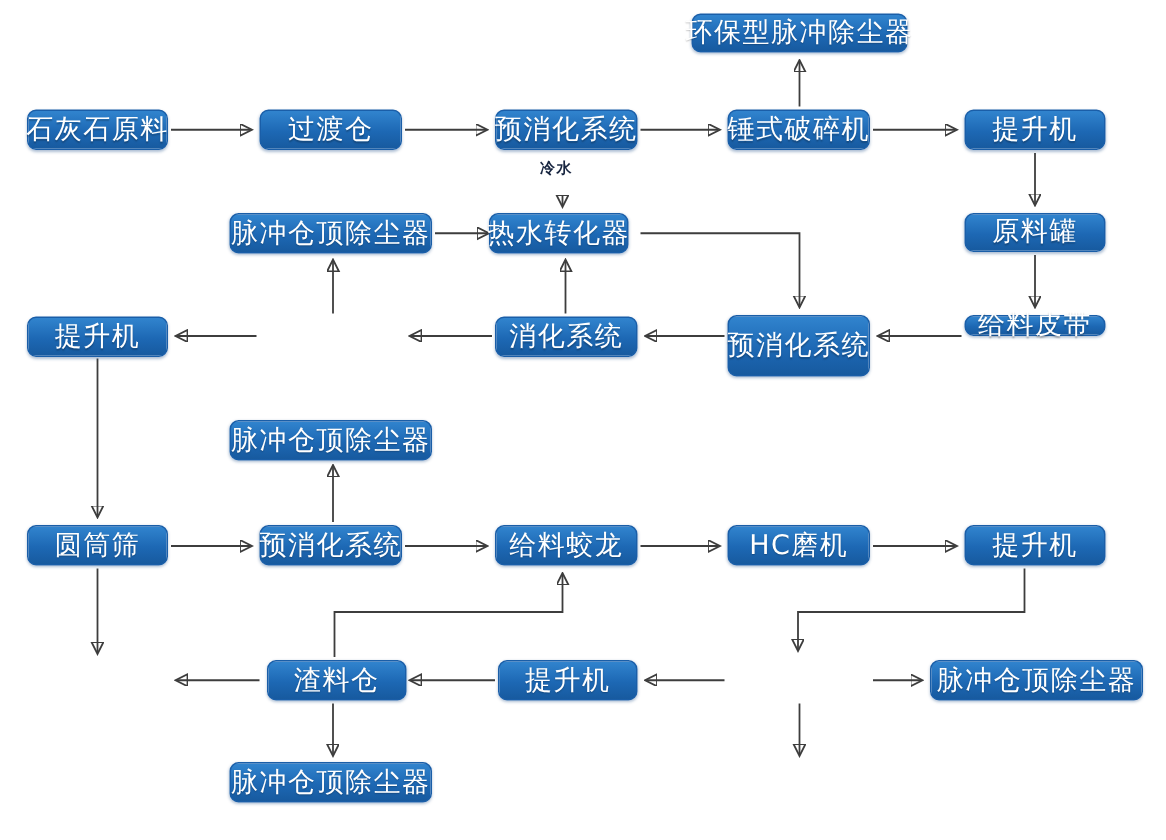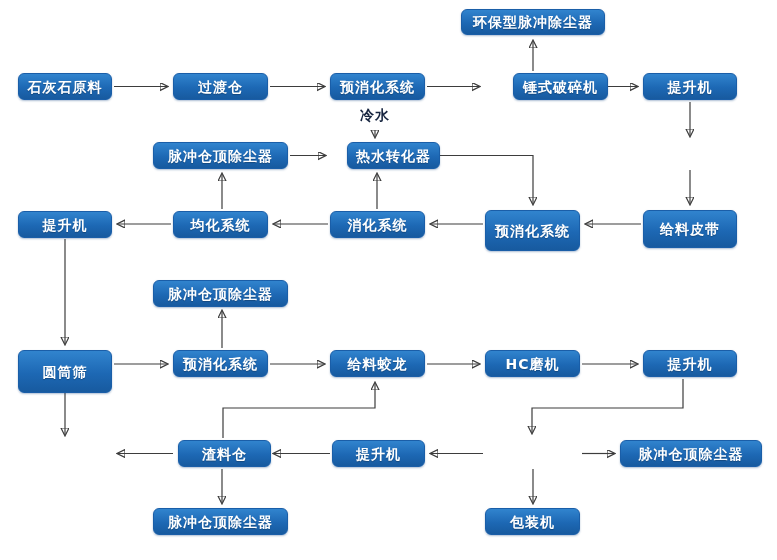--- a/index.html
+++ b/index.html
@@ -8,35 +8,35 @@
     width:777px;height:560px;
     background:#ffffff;
     font-family:"DejaVu Sans","Liberation Sans",sans-serif;
     overflow:hidden;
   }
   .node{
     position:absolute;
     display:flex;align-items:center;justify-content:center;
     box-sizing:border-box;
     color:#ffffff;
-    font-size:14px;
-    font-weight:bold;
+    font-size:18px;
+    font-weight:normal;
     letter-spacing:1px;
     line-height:1;
     border-radius:6px;
     background:linear-gradient(180deg,#3184ce 0%,#1d68b4 55%,#175a9f 100%);
     border:1px solid #1a5ea8;
     box-shadow:0 1px 2px rgba(20,70,130,.35);
     white-space:nowrap;
     text-shadow:0 1px 1px rgba(0,0,0,.25);
   }
   .floating-label{
     position:absolute;
     color:#16243f;
-    font-size:14px;
+    font-size:10px;
     font-weight:bold;
     letter-spacing:1px;
     line-height:1;
   }
   #arrow-layer{position:absolute;left:0;top:0;}
   #arrow-layer path{fill:none;stroke:#3d3d3d;stroke-width:1.2;}
 </style>
 </head>
 <body>
 
@@ -96,41 +96,40 @@
 
     <path d="M222,469 V503" marker-end="url(#ah)"></path>
     <path d="M533,469 V503" marker-end="url(#ah)"></path>
   </svg>
 
   <div class="node" style="left:461px;top:9px;width:144px;height:26px">环保型脉冲除尘器</div>
 
   <div class="node" style="left:18px;top:73px;width:94px;height:27px">石灰石原料</div>
   <div class="node" style="left:173px;top:73px;width:95px;height:27px">过渡仓</div>
   <div class="node" style="left:330px;top:73px;width:95px;height:27px">预消化系统</div>
-  <div class="node" style="left:513px;top:73px;width:95px;height:27px">锤式破碎机</div>
+  <div class="node" style="left:485px;top:73px;width:95px;height:27px">锤式破碎机</div>
   <div class="node" style="left:643px;top:73px;width:94px;height:27px">提升机</div>
 
   <div class="floating-label" style="left:360px;top:108px">冷水</div>
   <div class="node" style="left:153px;top:142px;width:135px;height:27px">脉冲仓顶除尘器</div>
-  <div class="node" style="left:347px;top:142px;width:93px;height:27px">热水转化器</div>
+  <div class="node" style="left:326px;top:142px;width:93px;height:27px">热水转化器</div>
+  <div class="node" style="left:643px;top:142px;width:94px;height:26px">原料罐</div>
 
   <div class="node" style="left:18px;top:211px;width:94px;height:27px">提升机</div>
-  <div class="node" style="left:173px;top:211px;width:95px;height:27px">均化系统</div>
   <div class="node" style="left:330px;top:211px;width:95px;height:27px">消化系统</div>
   <div class="node" style="left:485px;top:210px;width:95px;height:41px">预消化系统</div>
-  <div class="node" style="left:643px;top:210px;width:94px;height:38px">给料皮带</div>
+  <div class="node" style="left:643px;top:210px;width:94px;height:14px">给料皮带</div>
 
   <div class="node" style="left:153px;top:280px;width:135px;height:27px">脉冲仓顶除尘器</div>
 
-  <div class="node" style="left:18px;top:350px;width:94px;height:43px">圆筒筛</div>
+  <div class="node" style="left:18px;top:350px;width:94px;height:27px">圆筒筛</div>
   <div class="node" style="left:173px;top:350px;width:95px;height:27px">预消化系统</div>
   <div class="node" style="left:485px;top:350px;width:95px;height:27px">HC磨机</div>
   <div class="node" style="left:330px;top:350px;width:95px;height:27px">给料蛟龙</div>
   <div class="node" style="left:643px;top:350px;width:94px;height:27px">提升机</div>
 
   <div class="node" style="left:178px;top:440px;width:93px;height:27px">渣料仓</div>
   <div class="node" style="left:332px;top:440px;width:93px;height:27px">提升机</div>
   <div class="node" style="left:620px;top:440px;width:142px;height:27px">脉冲仓顶除尘器</div>
 
   <div class="node" style="left:153px;top:508px;width:135px;height:27px">脉冲仓顶除尘器</div>
-  <div class="node" style="left:485px;top:508px;width:95px;height:27px">包装机</div>
 
 </div>
 
 </body></html>

